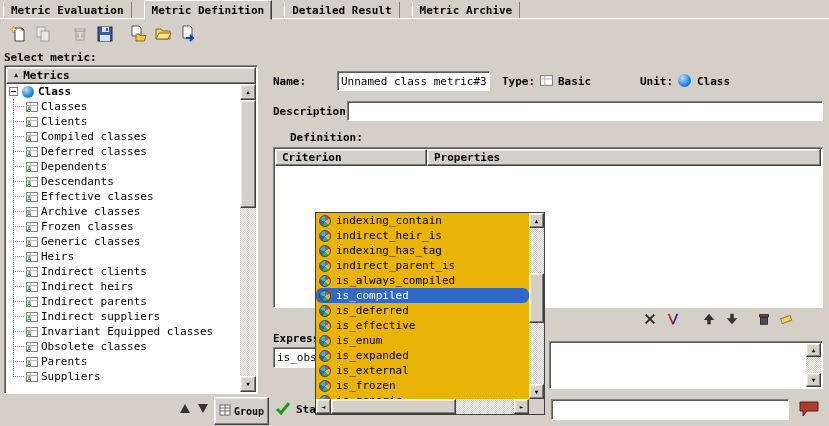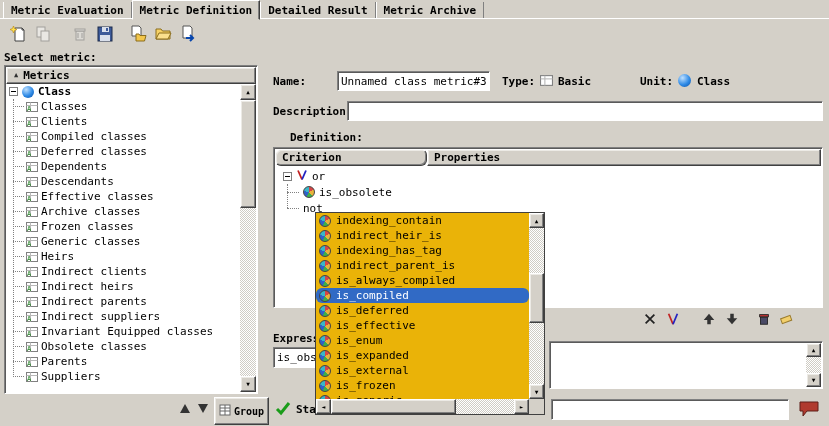--- a/index.html
+++ b/index.html
@@ -4,21 +4,21 @@
 <style>
   *{margin:0;padding:0;box-sizing:border-box;}
   html,body{width:829px;height:426px;}
   body{font-family:"DejaVu Sans Mono",monospace;font-size:11px;color:#000;background:var(--chrome,#d4d0c8);}
   #app{position:relative;width:829px;height:426px;overflow:hidden;background:var(--chrome,#d4d0c8);}
   .raised{border:1px solid;border-color:#ffffff #404040 #404040 #ffffff;box-shadow:inset -1px -1px 0 #808080,inset 1px 1px 0 #eceae5;background:var(--chrome,#d4d0c8);}
   .sunken{border:1px solid;border-color:#808080 #ffffff #ffffff #808080;box-shadow:inset 1px 1px 0 #5a5a5a;background:#fff;}
   .lbl{font-weight:bold;white-space:nowrap;}
   .abs{position:absolute;}
   
-  .tabbar{position:absolute;left:0;top:0;width:829px;height:18px;display:flex;align-items:flex-end;padding-left:3px;z-index:3;}
+  .tabbar{position:absolute;left:0;top:0;width:829px;height:18px;display:flex;align-items:flex-end;padding-left:3px;z-index:3;gap:12px;}
   .tab{height:16px;margin-top:2px;display:flex;align-items:center;padding:0 7px;font-weight:bold;background:var(--chrome,#d4d0c8);border-right:1px solid #808080;border-left:1px solid #fff;cursor:default;white-space:nowrap;}
   .tab.active{height:20px;margin-top:0;margin-bottom:-2px;border:1px solid;border-color:#ffffff #404040 transparent #ffffff;box-shadow:inset -1px 0 0 #808080;z-index:5;}
   .tabline{position:absolute;left:0;top:18px;width:829px;height:3px;border-top:1px solid #ffffff;background:var(--chrome,#d4d0c8);z-index:1;}
   
   .tbtn{position:absolute;top:23px;width:24px;height:24px;display:flex;align-items:center;justify-content:center;}
   .tbtn.disabled{opacity:.5;filter:grayscale(.9);}
   
   .panelbox{position:absolute;background:#fff;}
   .tree-header{position:absolute;left:1px;top:1px;right:1px;height:17px;display:flex;align-items:center;gap:5px;padding-left:7px;font-weight:bold;}
   .sortarrow{font-size:7px;line-height:7px;color:#303030;}
@@ -411,48 +411,26 @@
   <span class="abs ball" style="left:678px;top:74px;width:13px;height:13px;" data-name="class-unit-icon"></span>
   <div class="abs lbl" style="left:697px;top:75px;" data-name="unit-value">Class</div>
 
   <div class="abs lbl" style="left:273px;top:105px;" data-name="description-label">Description:</div>
   <input class="tinput sunken" style="left: 347px; top: 101px; width: 476px; height: 20px;" data-name="description-input">
 
   <div class="abs lbl" style="left:290px;top:131px;" data-name="definition-label">Definition:</div>
 
   <div class="panelbox sunken" style="left:273px;top:147px;width:550px;height:161px;" data-name="criterion-table">
     <div class="def-header" data-name="criterion-table-header">
-      <div class="hcell raised" style="width:152px;border-radius:6px;" data-name="criterion-column-header">
+      <div class="hcell raised" style="width:152px;" data-name="criterion-column-header">
           <span data-name="criterion-column-label">Criterion</span>
         </div>
       <div class="hcell raised" style="flex:1;" data-name="properties-column-header">
           <span data-name="properties-column-label">Properties</span>
         </div>
-    </div>
-    <div class="def-body" data-name="criterion-tree">
-      <div class="def-row" data-name="criterion-row-or">
-        <span class="exp" data-name="collapse-icon"></span>
-        <span data-name="or-operator-icon"><svg width="12" height="12" viewBox="0 0 12 12">
-              <path d="M2 1.5L6 10.5" stroke="#c22222" stroke-width="1.8" fill="none"></path>
-              <path d="M10 1.5L6 10.5" stroke="#2222c2" stroke-width="1.8" fill="none"></path>
-            </svg></span>
-        <span data-name="criterion-row-label">or</span>
-      </div>
-      <div class="def-children" data-name="criterion-children">
-        <div class="vline" data-name="tree-connector-line"></div>
-        <div class="def-row" style="gap:4px;padding-left:0;" data-name="criterion-row-is-obsolete">
-          <span class="stub" data-name="tree-connector"></span>
-          <span class="pie" data-name="criterion-ball-icon"></span>
-          <span data-name="criterion-row-label">is_obsolete</span>
-        </div>
-        <div class="def-row" style="gap:4px;padding-left:0;" data-name="criterion-row-not">
-          <span class="stub" data-name="tree-connector"></span>
-          <span data-name="criterion-row-label">not</span>
-        </div>
-      </div>
     </div>
   </div>
 
   <div class="flaticon" style="left:641px;top:311px;width:18px;height:18px;" data-name="transpose-criterion-button">
       <span data-name="cross-arrows-icon"><svg width="14" height="14" viewBox="0 0 16 16">
           <path d="M3 3L13 13M13 3L3 13" stroke="#222" stroke-width="2"></path>
         </svg></span>
     </div>
   <div class="flaticon" style="left:664px;top:311px;width:18px;height:18px;" data-name="change-operator-button">
       <span data-name="or-operator-icon"><svg width="14" height="14" viewBox="0 0 16 16">

